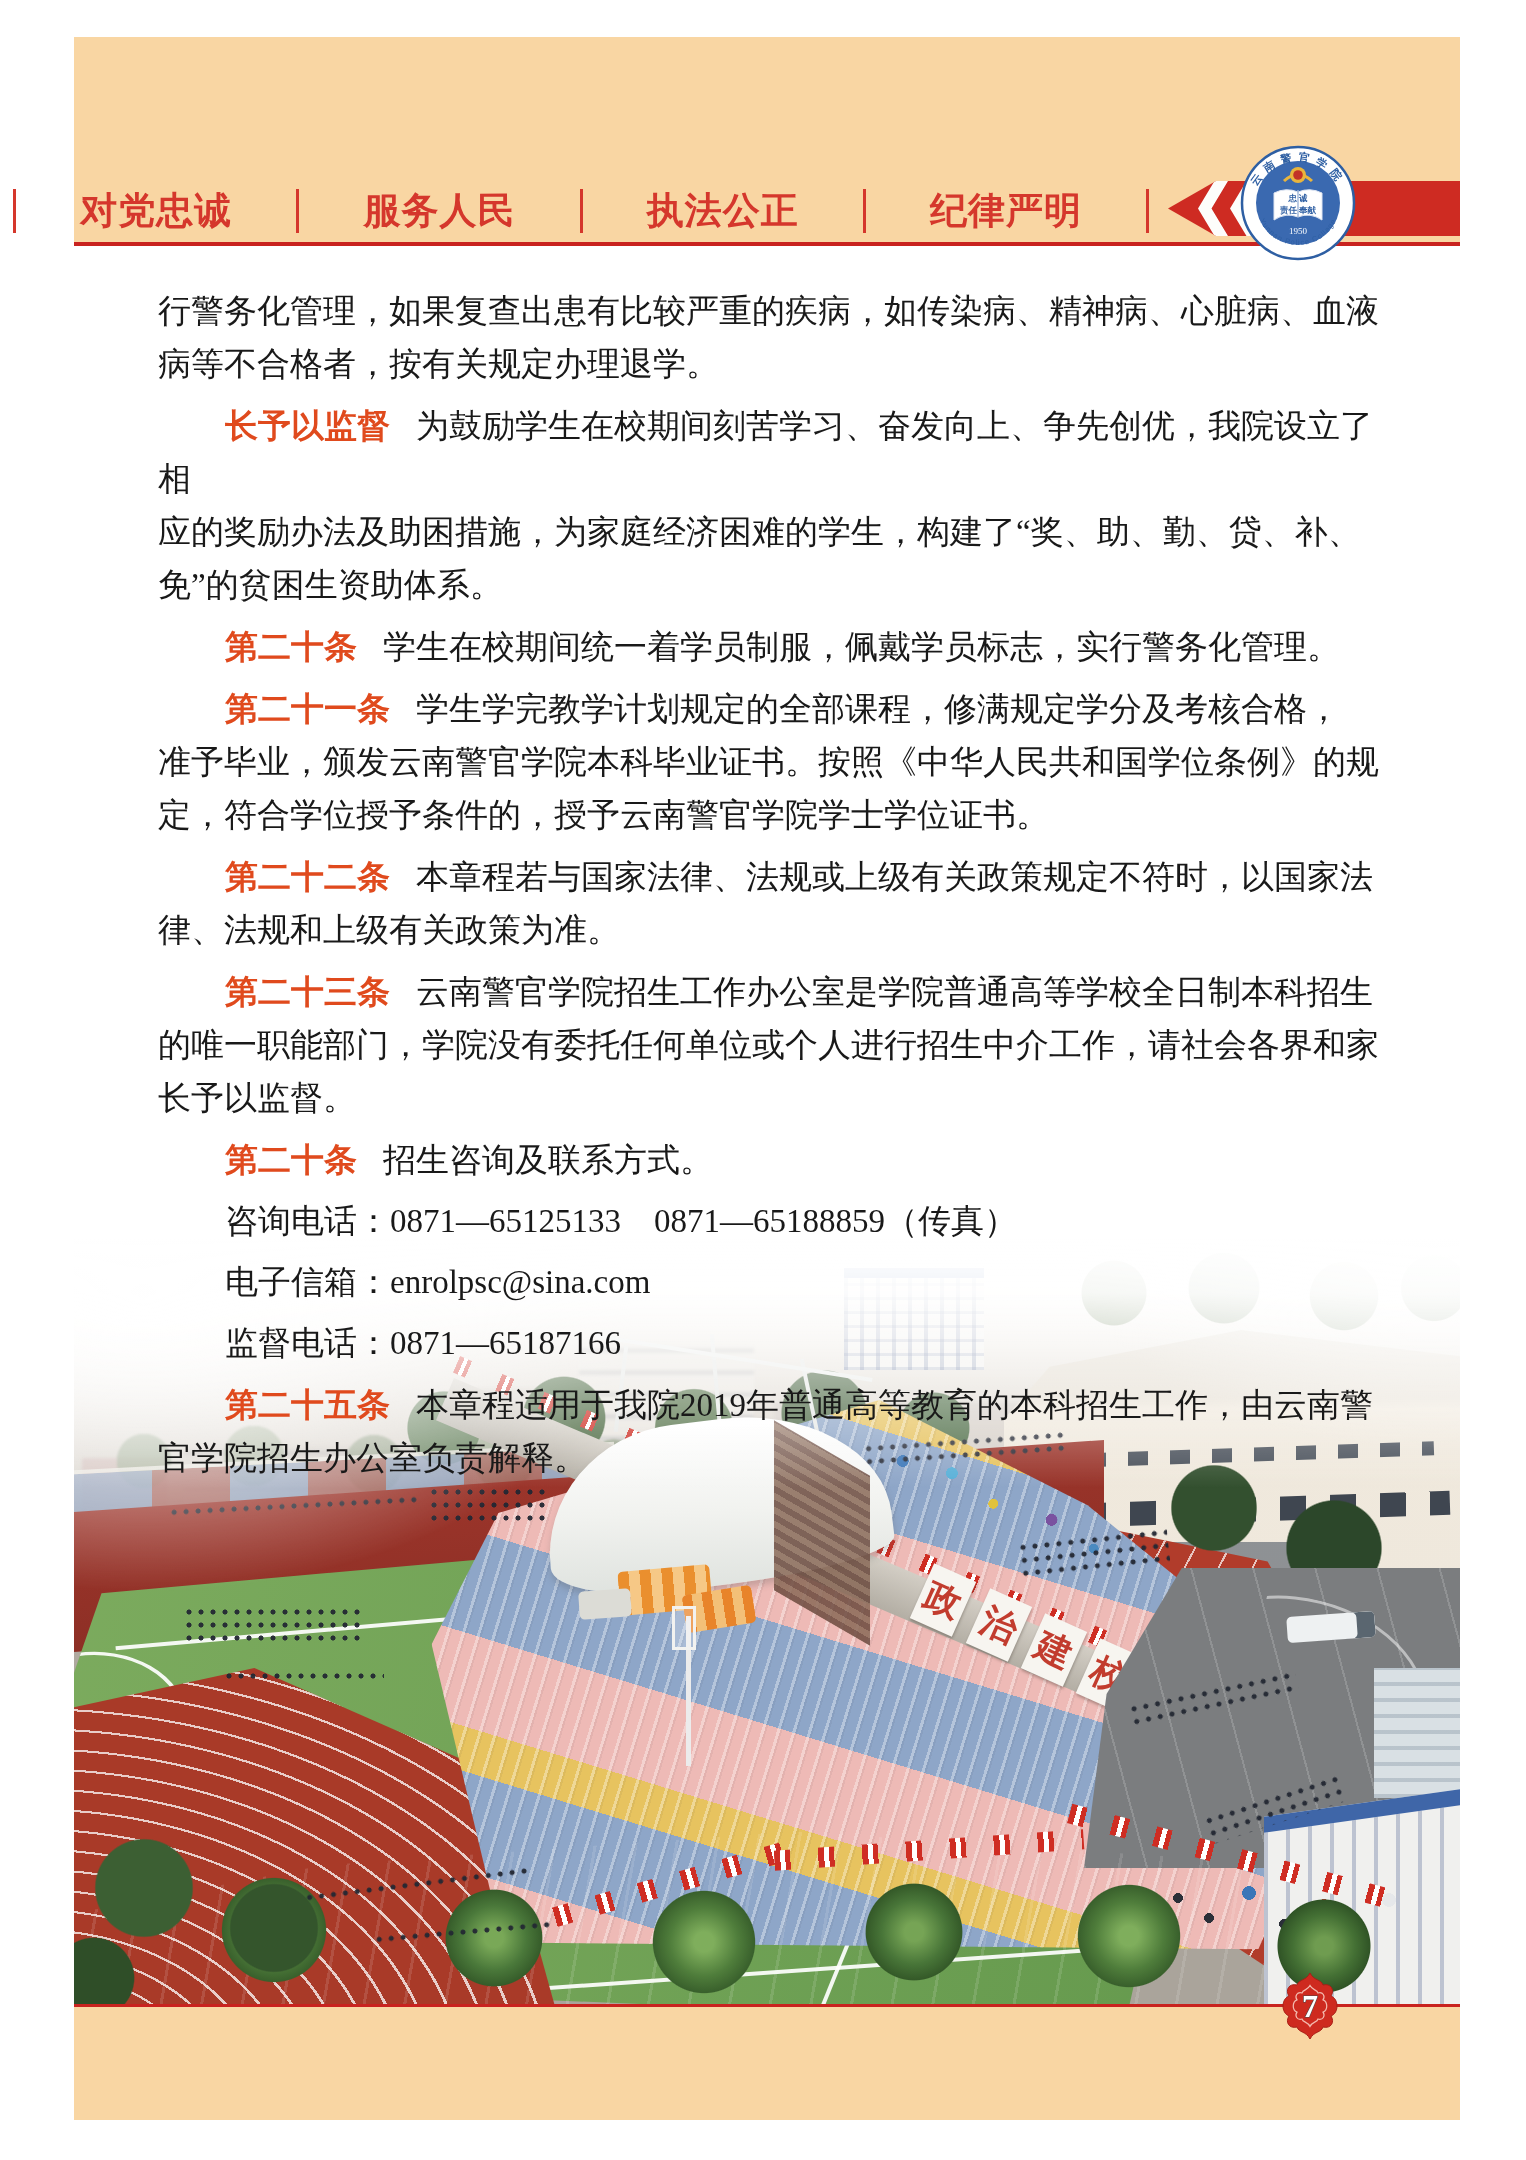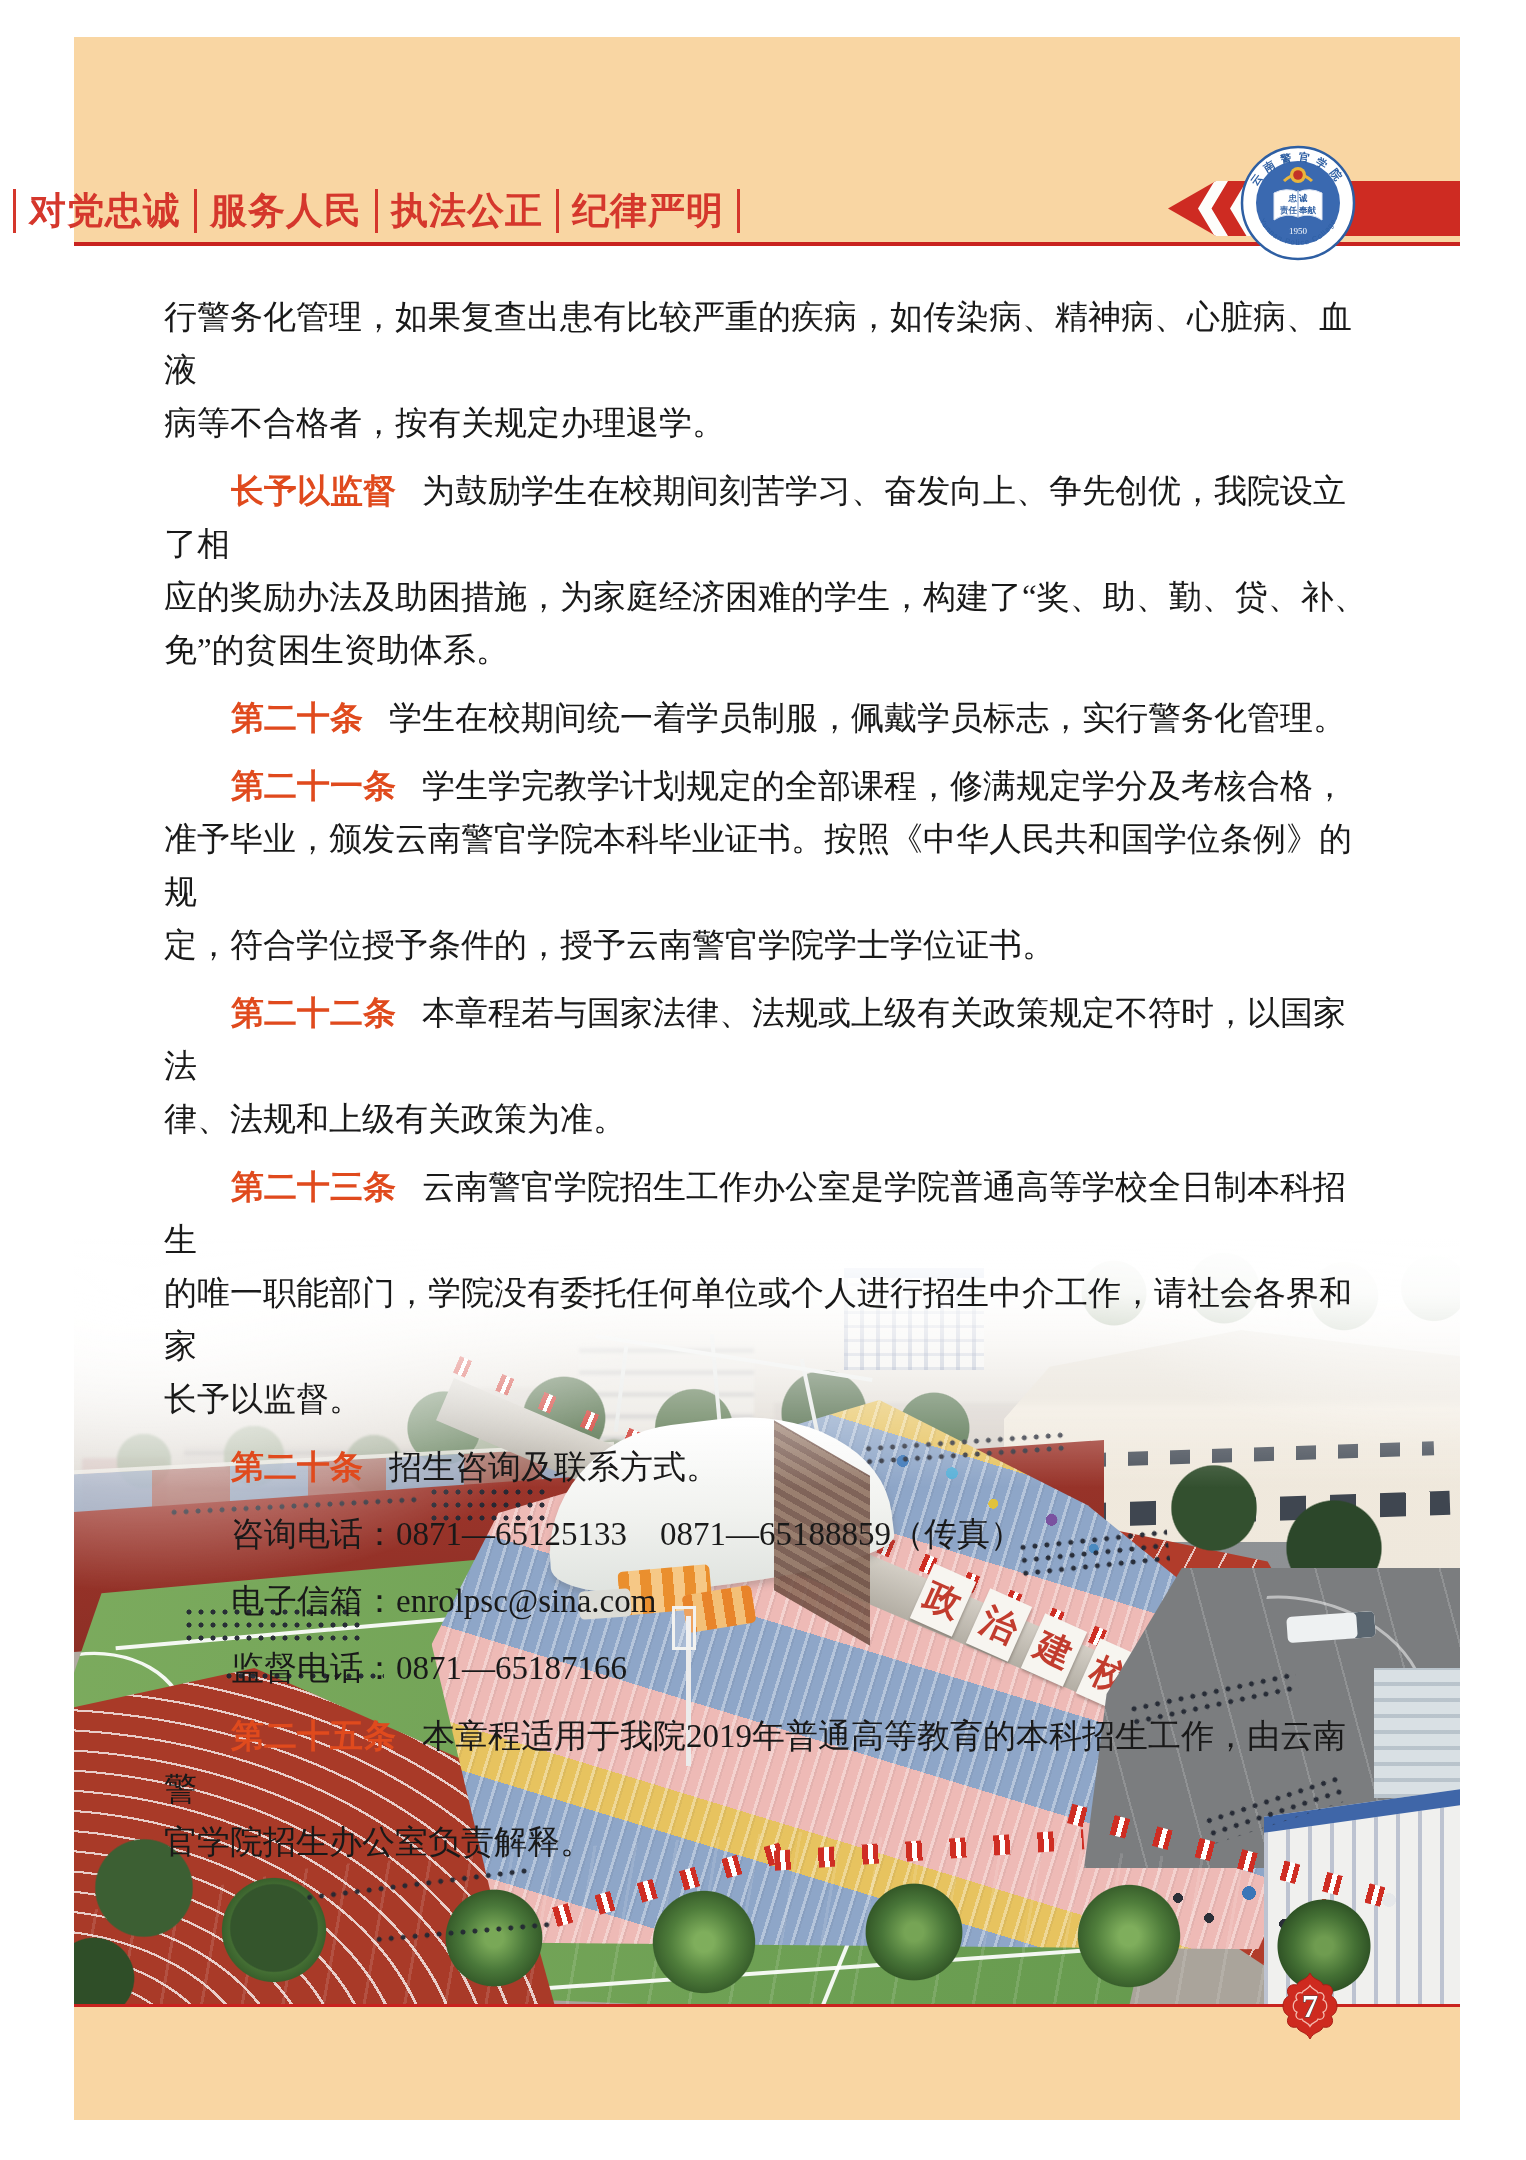--- a/index.html
+++ b/index.html
@@ -3,34 +3,34 @@
 <meta charset="utf-8">
 <style>
   html,body{margin:0;padding:0;background:#fff;}
   .page{position:relative;width:1526px;height:2160px;background:#ffffff;overflow:hidden;
         font-family:"Liberation Serif","DejaVu Serif",serif;}
   .abs{position:absolute;}
 
   
   .panel-top{left:74px;top:37px;width:1386px;height:205px;background:#f9d6a3;}
   .redline-top{left:74px;top:242px;width:1386px;height:4px;background:#c9231f;}
-  .slogan{left:0;top:183px;width:1526px;height:56px;display:flex;align-items:center;justify-content:flex-start;
+  .slogan{left:0;top:183px;width:1526px;height:56px;display:flex;align-items:center;justify-content:space-between;
           padding-right:364px;box-sizing:border-box;color:#d5372c;
           font-family:"DejaVu Sans","Liberation Sans",sans-serif;font-weight:700;font-size:37px;letter-spacing:1px;}
   .slogan .bar{width:3px;height:44px;background:#d5372c;margin:0 13px;flex:0 0 auto;}
   .band{left:1168px;top:181px;width:292px;height:55px;background:#ce2b22;
         clip-path:polygon(48px 0,100% 0,100% 100%,48px 100%,0 50%);}
   .band .stripe{position:absolute;top:0;height:100%;width:30px;background:#fdfdfb;
         clip-path:polygon(55% 0,100% 0,45% 50%,100% 100%,55% 100%,0 50%);}
   .band .s1{left:30px;} .band .s2{left:62px;}
   .emblem{left:1240px;top:145px;width:116px;height:116px;z-index:4;}
 
   
   .textblock{left:150px;top:277px;width:1242px;z-index:5;font-size:33px;line-height:53px;color:#191919;}
-  .textblock p{margin:14px;white-space:pre-line;text-align:left;}
+  .textblock p{margin:8px;white-space:pre-line;text-align:left;}
   .indent{text-indent:67px;}
   .alabel{color:#e04a1d;font-family:"DejaVu Sans","Liberation Sans",sans-serif;font-weight:700;margin-right:26px;}
 
   
   .photo{left:74px;top:1238px;width:1386px;height:766px;overflow:hidden;z-index:1;
          background:linear-gradient(180deg,#ffffff 0%,#f0ede7 12%,#ded8d0 24%,#c8c1b8 36%,#b7b0a7 48%,#aaa49b 60%);}
   .photo .ly{position:absolute;}
 
   #ph-city{left:0;top:80px;width:1060px;height:230px;filter:blur(1.5px);opacity:.9;}
   #ph-city .ly{border-radius:2px;}

